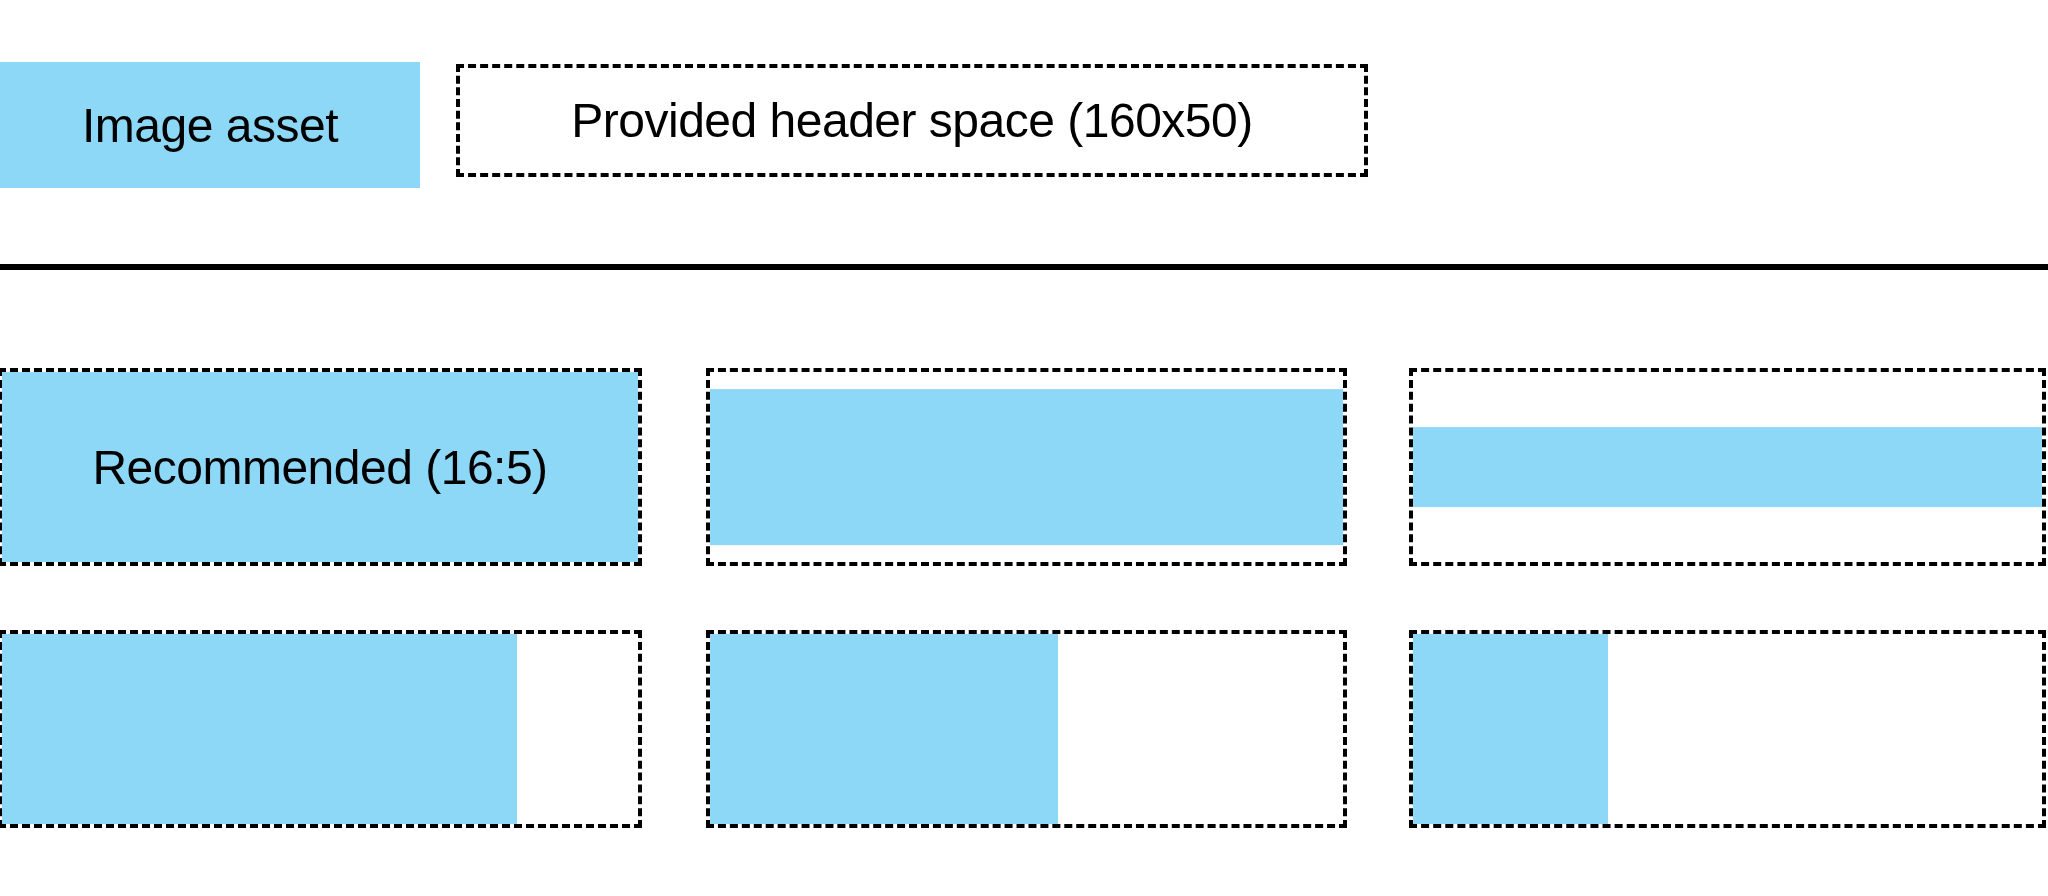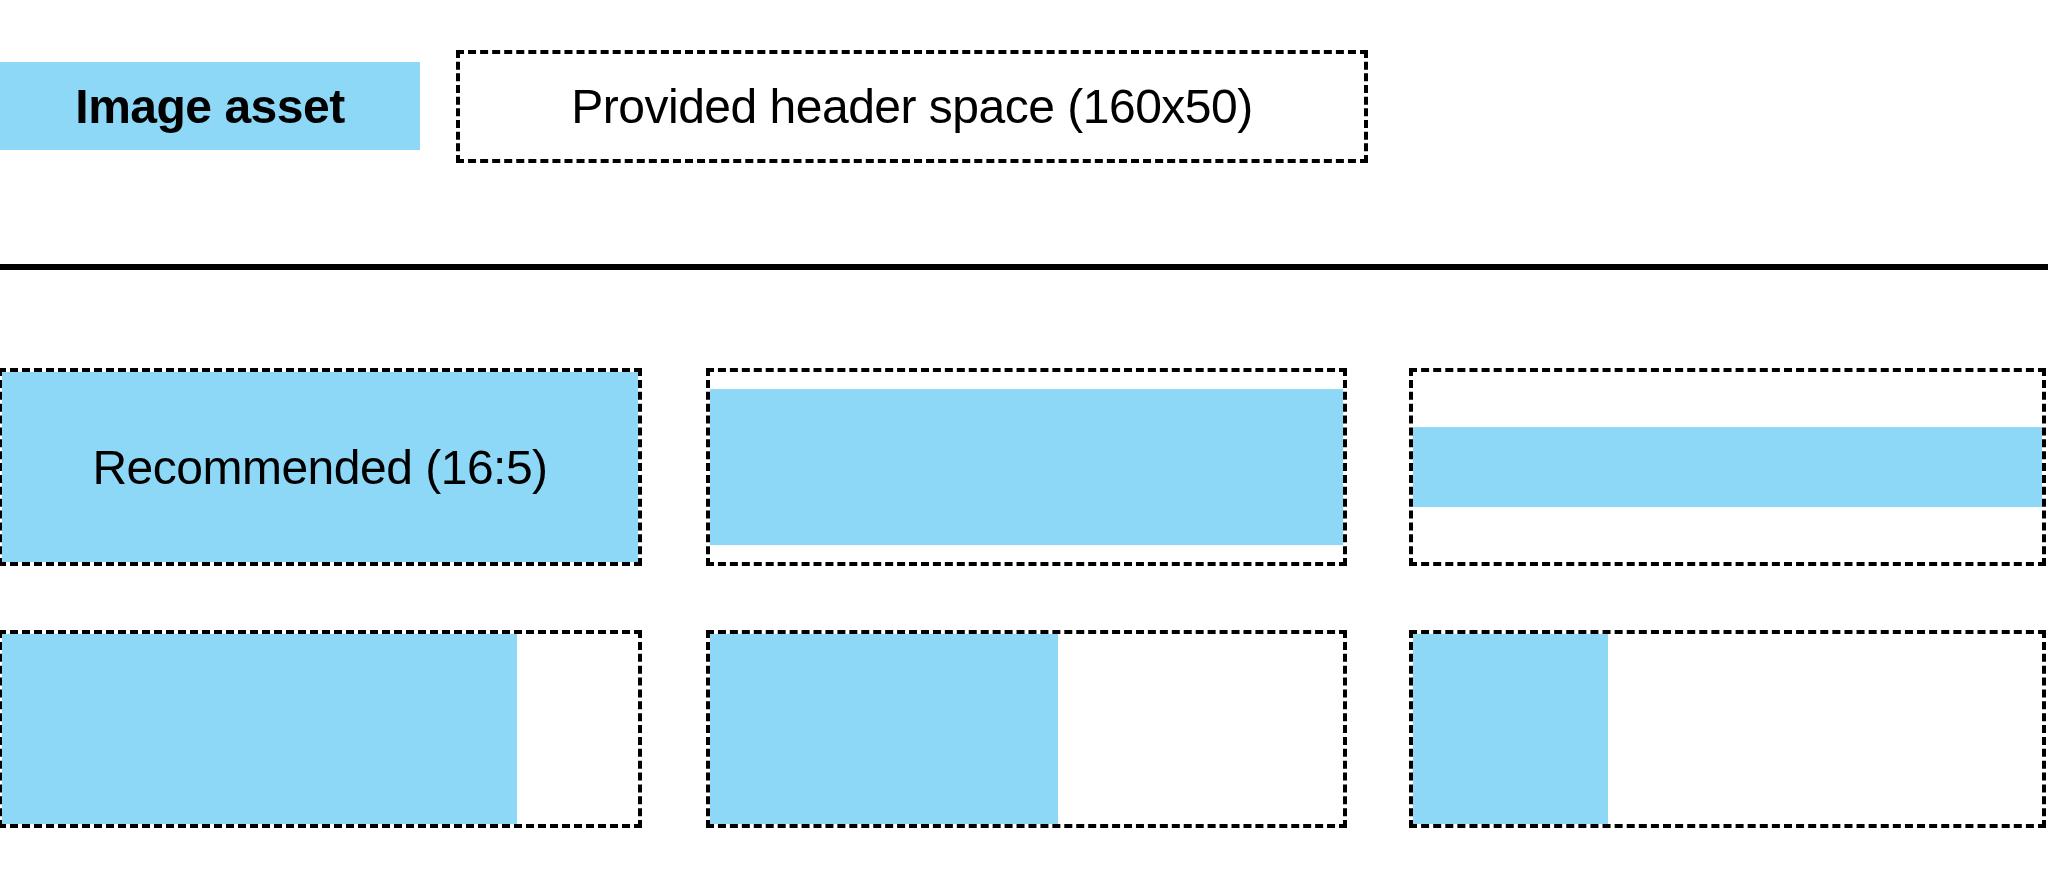--- a/index.html
+++ b/index.html
@@ -15,31 +15,30 @@
     font-family: "Liberation Sans", sans-serif;
     color: var(--text-color, #000);
   }
 
   
   .legend-swatch {
     position: absolute;
     left: 0;
     top: 62px;
     width: 420px;
-    height: 88px;
+    height: 126px;
     background: var(--asset-blue, #8DD7F7);
     display: flex;
     align-items: center;
     justify-content: center;
-    font-weight: bold;
   }
   .legend-dashed-box {
     position: absolute;
     left: 456px;
-    top: 50px;
+    top: 64px;
     width: 912px;
     height: 113px;
     box-sizing: border-box;
     border: 4px dashed var(--line-black, #000);
     display: flex;
     align-items: center;
     justify-content: center;
     background: #fff;
   }
   .legend-label {

